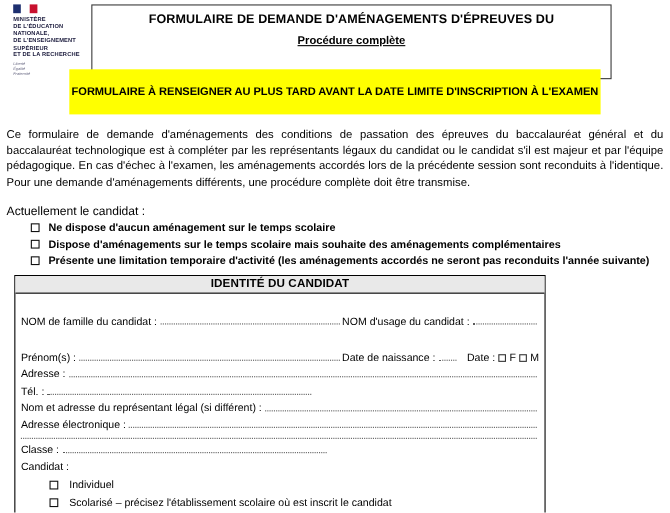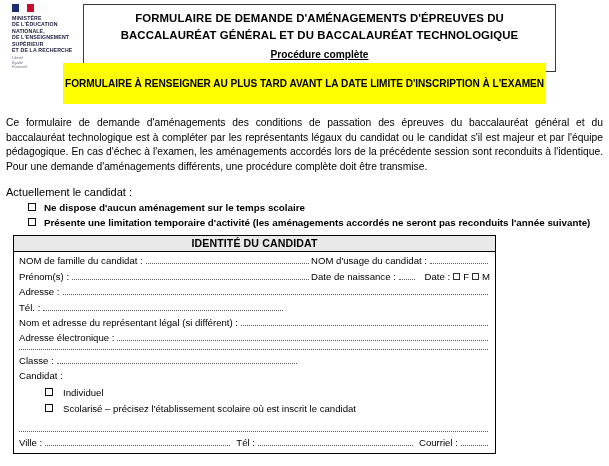--- a/index.html
+++ b/index.html
@@ -157,21 +157,21 @@
   .lbl { flex: 0 0 auto; }
   .dots {
     flex: 1 1 auto;
     border-bottom: 1.1px dotted #5a5a5a;
     margin: 0 2px 3px 3px;
     min-width: 10px;
   }
   .dots.short { flex: 0 0 auto; width: 240px; }
   .dots.full  { flex: 1 1 auto; }
   .col-left  { flex: 0 0 292px; display: flex; align-items: baseline; }
-  .col-right { flex: 1 1 auto;  display: flex; align-items: baseline; }
+  .col-right { flex: 1 1 auto;  display: flex; align-items: baseline; margin-top: 17px; }
 
   .sexe-wrap {
     flex: 0 0 auto;
     display: flex;
     align-items: center;
     margin-left: 8px;
     font-size: 9.6px;
   }
   .cb-sm {
     display: inline-block;
@@ -234,40 +234,43 @@
     </div>
     <div class="motto">
       <div>Liberté</div>
       <div>Égalité</div>
       <div>Fraternité</div>
     </div>
   </div>
 
   <div class="title-box">
     <div class="title-line">FORMULAIRE DE DEMANDE D'AMÉNAGEMENTS D'ÉPREUVES DU</div>
-    <div class="title-line">BACCALAURÉAT GÉNÉRAL ET DU BACCALAURÉAT TECHNOLOGIQUE</div>
     <div class="subtitle-line">Procédure complète</div>
   </div>
 
 </div>
 
 <div class="notice-wrap">
   <span class="notice">FORMULAIRE À RENSEIGNER AU PLUS TARD AVANT LA DATE LIMITE D'INSCRIPTION À L'EXAMEN</span>
 </div>
 
 <div class="intro">Ce formulaire de demande d'aménagements des conditions de passation des épreuves du baccalauréat général et du baccalauréat technologique est à compléter par les représentants légaux du candidat ou le candidat s'il est majeur et par l'équipe pédagogique. En cas d'échec à l'examen, les aménagements accordés lors de la précédente session sont reconduits à l'identique. Pour une demande d'aménagements différents, une procédure complète doit être transmise.</div>
 
 <div class="status-intro">Actuellement le candidat :</div>
 <div class="opt-list">
 
   <div class="opt-row">
     <span class="cb"></span>
     <span class="opt-text">Ne dispose d'aucun aménagement sur le temps scolaire</span>
   </div>
 
+  <div class="opt-row">
+    <span class="cb"></span>
+    <span class="opt-text">Dispose d'aménagements sur le temps scolaire mais souhaite des aménagements complémentaires</span>
+  </div>
 
   <div class="opt-row">
     <span class="cb"></span>
     <span class="opt-text">Présente une limitation temporaire d'activité (les aménagements accordés ne seront pas reconduits l'année suivante)</span>
   </div>
 
 </div>
 
 <div class="id-table">
 

